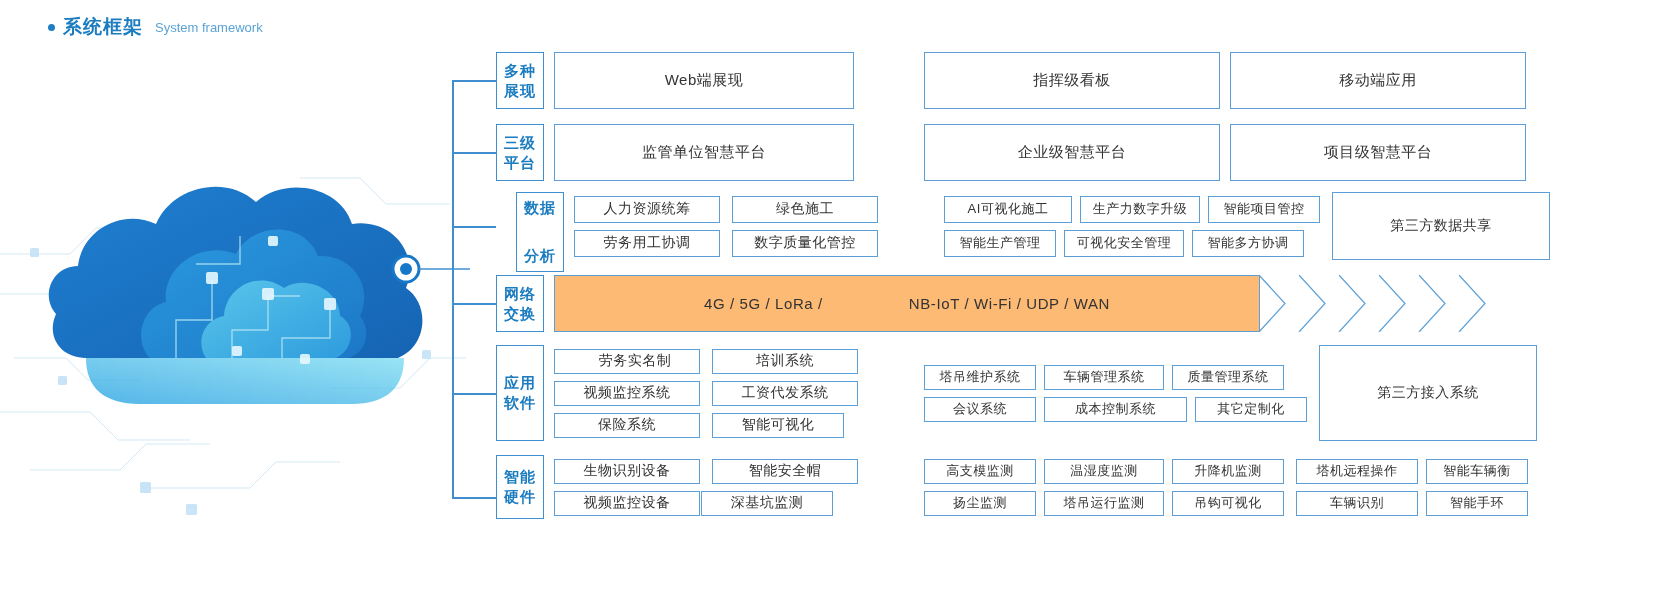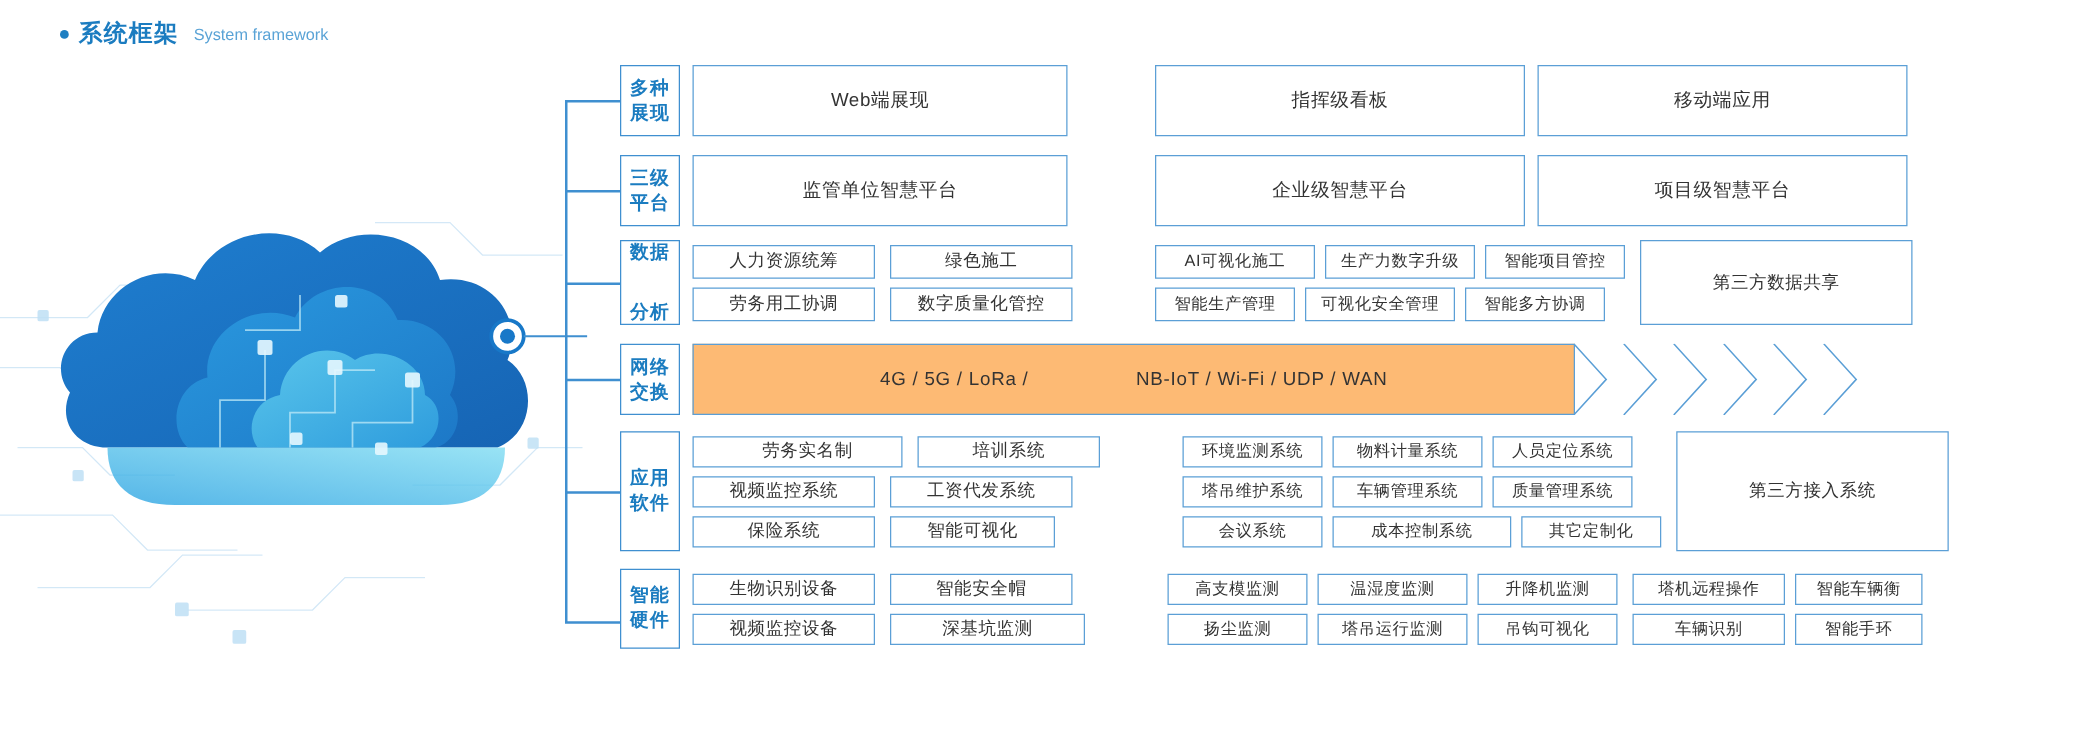--- a/index.html
+++ b/index.html
@@ -152,21 +152,21 @@
       <span>三级</span>
       <span>平台</span>
     </div>
     <div class="cell big" style="margin-left:10px;width:300px;height:57px;">监管单位智慧平台</div>
     <div class="cell big" style="margin-left:70px;width:296px;height:57px;">企业级智慧平台</div>
     <div class="cell big" style="margin-left:10px;width:296px;height:57px;">项目级智慧平台</div>
   </div>
 
   <div class="stub" style="top:178px;width:44px;"></div>
   <div class="row" style="top:144px;height:68px;">
-    <div class="rowlabel" style="margin-left:44px;height:68px;gap:28px;">
+    <div class="rowlabel" style="margin-left:64px;height:80px;gap:28px;">
       <span>数据</span>
       <span>分析</span>
     </div>
     <div class="grp" style="margin-left:10px;">
       <div class="cellrow">
         <div class="cell" style="width:146px;height:27px;">人力资源统筹</div>
         <div class="cell" style="width:146px;height:27px;margin-left:12px;">绿色施工</div>
       </div>
       <div class="cellrow">
         <div class="cell" style="width:146px;height:27px;">劳务用工协调</div>
@@ -213,38 +213,33 @@
   </div>
 
   <div class="stub" style="top:345px;width:44px;"></div>
   <div class="row" style="top:297px;height:96px;">
     <div class="rowlabel" style="margin-left:44px;height:96px;">
       <span>应用</span>
       <span>软件</span>
     </div>
     <div class="grp" style="margin-left:10px;">
       <div class="cellrow">
-        <div class="cell" style="width:168px;height:25px;padding-left:16px;">劳务实名制</div>
+        <div class="cell" style="width:146px;height:25px;padding-left:16px;">劳务实名制</div>
         <div class="cell" style="width:146px;height:25px;margin-left:12px;">培训系统</div>
       </div>
       <div class="cellrow">
         <div class="cell" style="width:146px;height:25px;">视频监控系统</div>
         <div class="cell" style="width:146px;height:25px;margin-left:12px;">工资代发系统</div>
       </div>
       <div class="cellrow">
         <div class="cell" style="width:146px;height:25px;">保险系统</div>
         <div class="cell" style="width:132px;height:25px;margin-left:12px;">智能可视化</div>
       </div>
     </div>
     <div class="grp" style="margin-left:66px;">
-      <div class="cellrow">
-        <div class="cell small" style="width:112px;height:25px;">环境监测系统</div>
-        <div class="cell small" style="width:120px;height:25px;margin-left:8px;">物料计量系统</div>
-        <div class="cell small" style="width:112px;height:25px;margin-left:8px;">人员定位系统</div>
-      </div>
       <div class="cellrow">
         <div class="cell small" style="width:112px;height:25px;">塔吊维护系统</div>
         <div class="cell small" style="width:120px;height:25px;margin-left:8px;">车辆管理系统</div>
         <div class="cell small" style="width:112px;height:25px;margin-left:8px;">质量管理系统</div>
       </div>
       <div class="cellrow">
         <div class="cell small" style="width:112px;height:25px;font-family:Liberation Serif, serif;">会议系统</div>
         <div class="cell small" style="width:143px;height:25px;margin-left:8px;">成本控制系统</div>
         <div class="cell small" style="width:112px;height:25px;margin-left:8px;">其它定制化</div>
       </div>
@@ -258,21 +253,21 @@
       <span>智能</span>
       <span>硬件</span>
     </div>
     <div class="grp" style="margin-left:10px;">
       <div class="cellrow">
         <div class="cell" style="width:146px;height:25px;">生物识别设备</div>
         <div class="cell" style="width:146px;height:25px;margin-left:12px;">智能安全帽</div>
       </div>
       <div class="cellrow">
         <div class="cell" style="width:146px;height:25px;">视频监控设备</div>
-        <div class="cell" style="width:156px;height:25px;margin-left:12px;">深基坑监测</div>
+        <div class="cell" style="width:132px;height:25px;margin-left:1px;">深基坑监测</div>
       </div>
     </div>
     <div class="grp" style="margin-left:66px;">
       <div class="cellrow">
         <div class="cell small" style="width:112px;height:25px;">高支模监测</div>
         <div class="cell small" style="width:120px;height:25px;margin-left:8px;">温湿度监测</div>
         <div class="cell small" style="width:112px;height:25px;margin-left:8px;">升降机监测</div>
       </div>
       <div class="cellrow">
         <div class="cell small" style="width:112px;height:25px;">扬尘监测</div>

